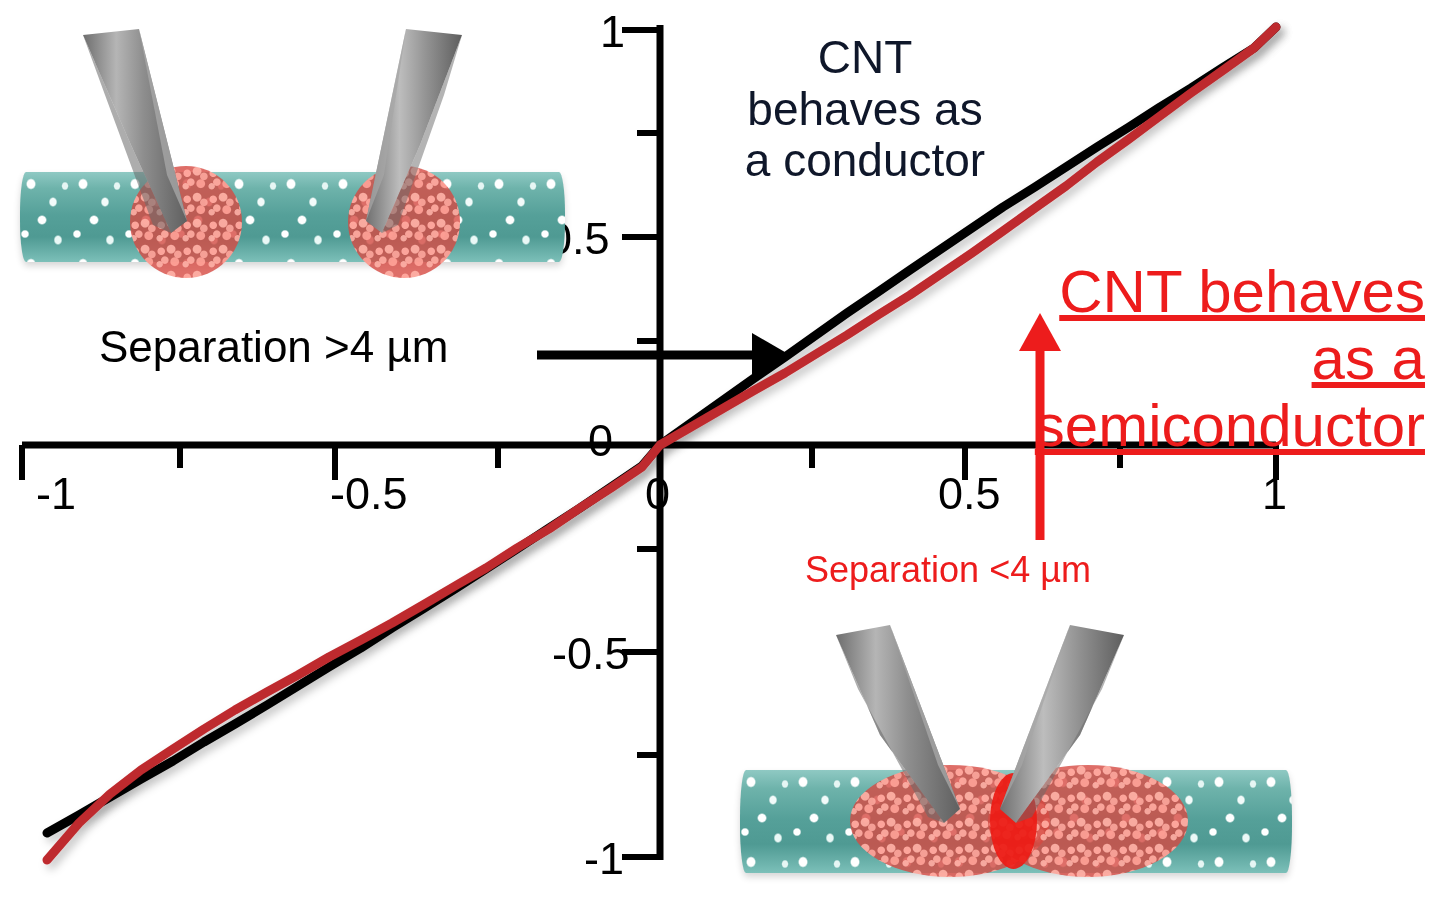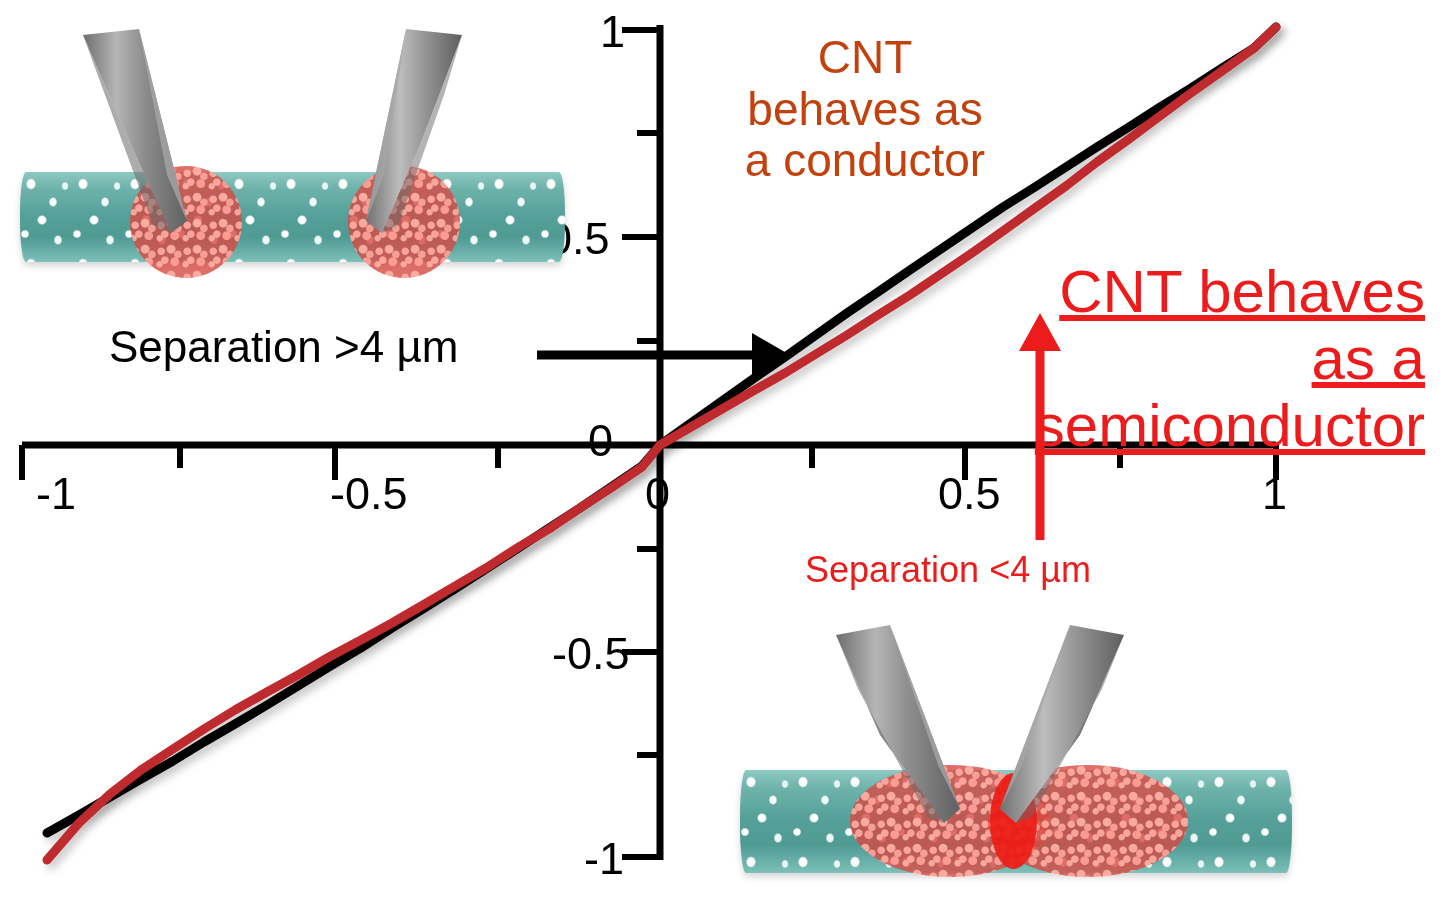--- a/index.html
+++ b/index.html
@@ -31,34 +31,34 @@
   .annot {
     position: absolute;
     line-height: 1.12;
     white-space: pre-line;
   }
   #annot-conductor {
     left: 700px;
     top: 32px;
     width: 330px;
     text-align: center;
-    color: #c2410c;
+    color: #0f172a;
     font-size: 46px;
   }
   #annot-semiconductor {
     left: 1020px;
     top: 258px;
     width: 405px;
     text-align: right;
     color: #ED1C1C;
     font-size: 60px;
     text-decoration: underline;
   }
   #annot-sep-large {
-    left: 109px;
+    left: 99px;
     top: 322px;
     color: #000000;
     font-size: 44px;
     white-space: nowrap;
   }
   #annot-sep-small {
     left: 805px;
     top: 550px;
     color: #ED1C1C;
     font-size: 36px;

